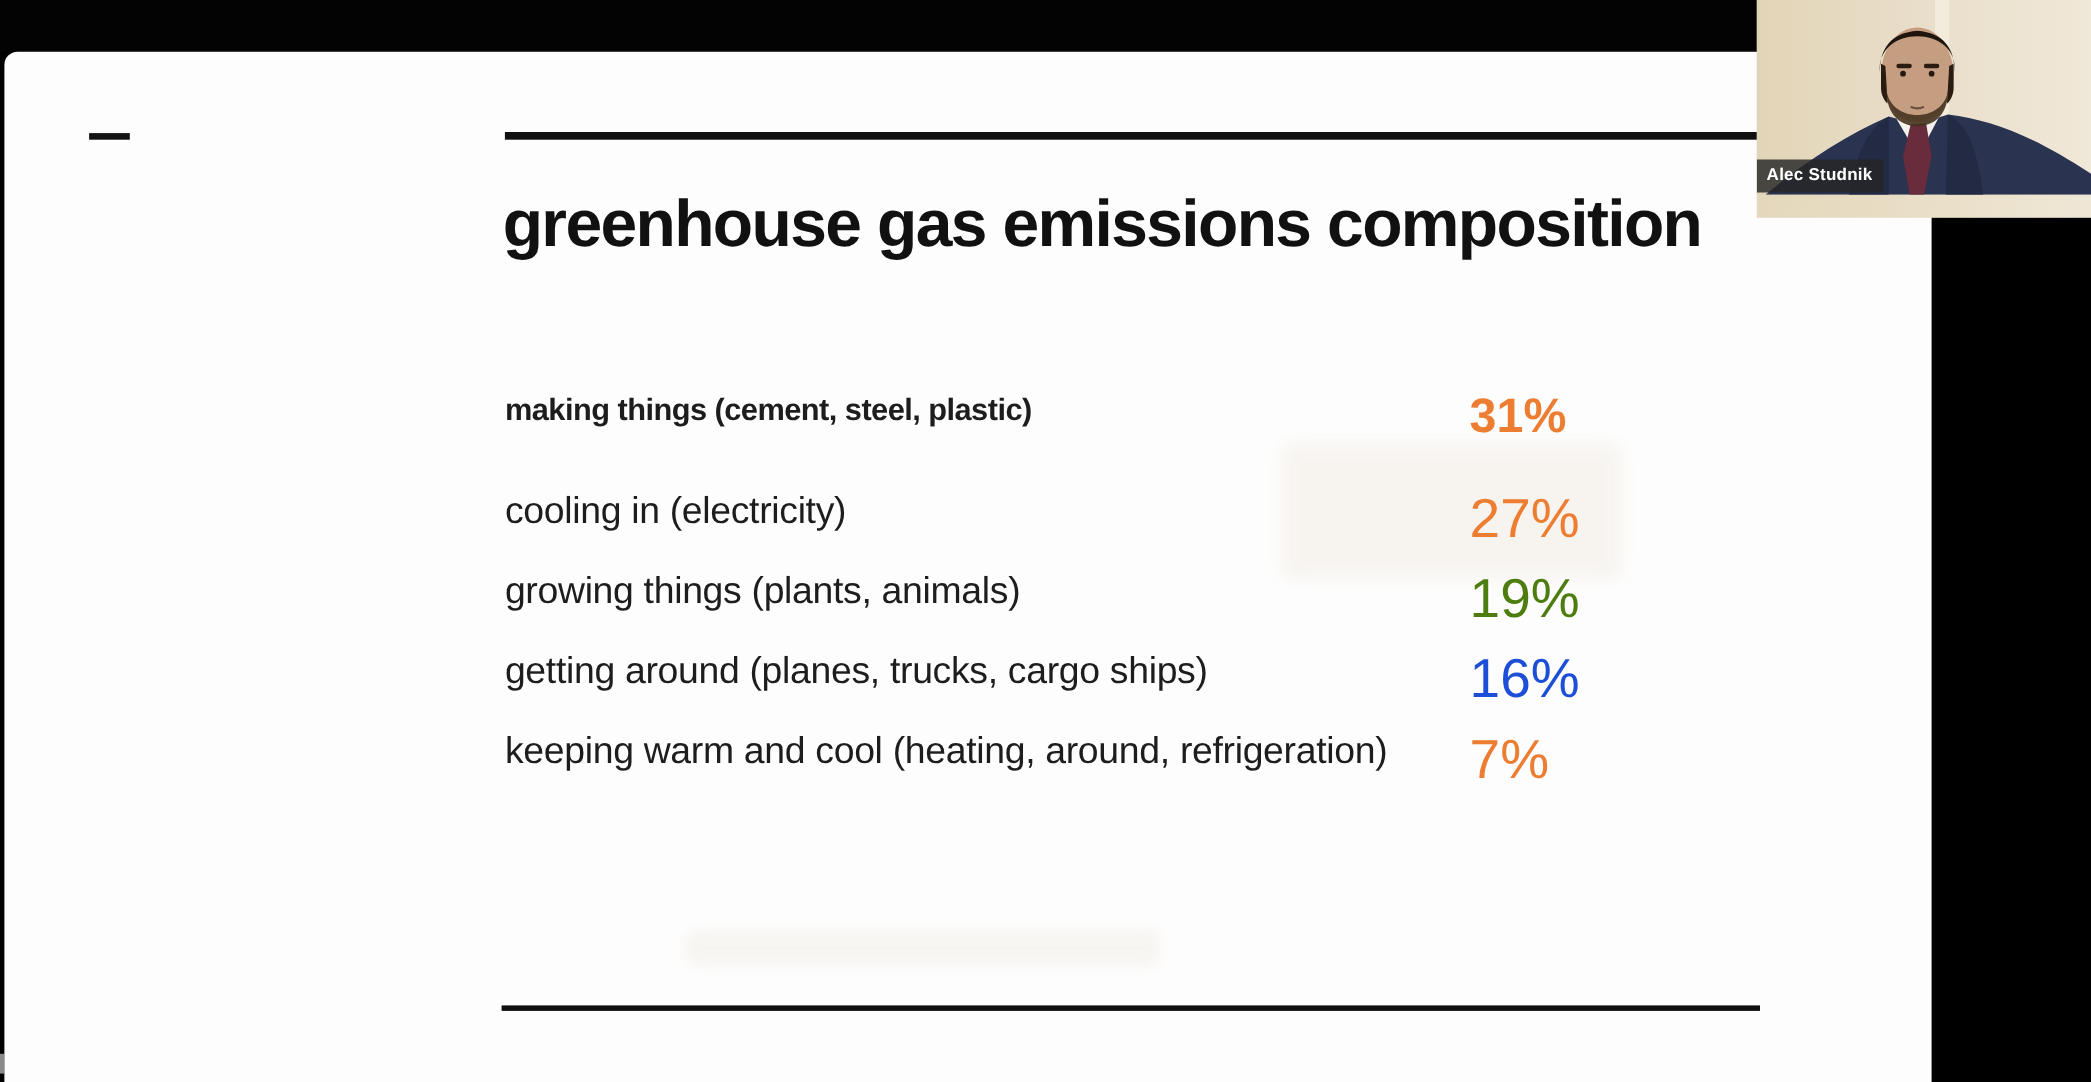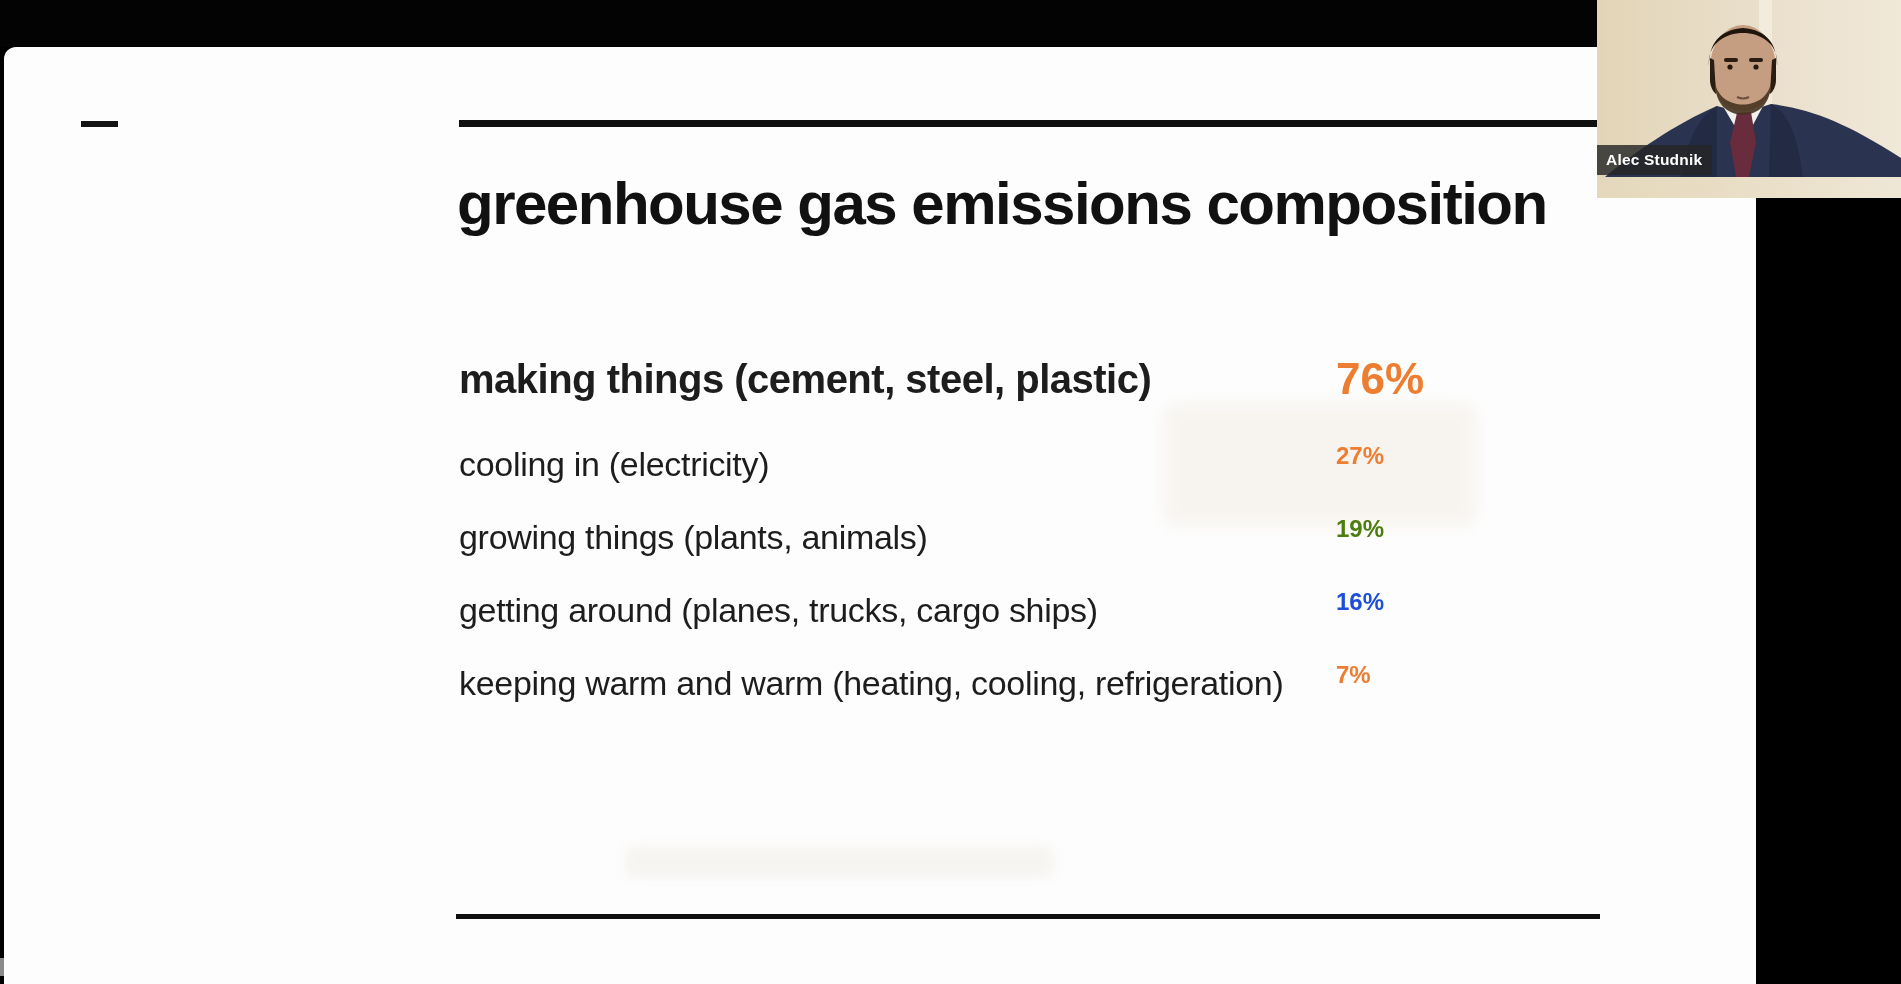--- a/index.html
+++ b/index.html
@@ -20,24 +20,24 @@
   .title-rule{position:absolute;left:455px;top:73px;width:1141px;height:7px;background:#101010;}
   .slide-title{
     position:absolute;left:453px;top:122px;width:1220px;
     font-size:60px;font-weight:800;letter-spacing:-1.5px;color:#111;
     white-space:nowrap;
   }
   .row{position:absolute;left:455px;right:40px;white-space:nowrap;}
   .row .lbl{color:#1d1d1d;}
   .row .val{position:absolute;left:877px;top:0;}
   .row-1{top:310px;}
-  .row-1 .lbl{font-size:40px;font-weight:700;letter-spacing:-0.5px;}
+  .row-1 .lbl{font-size:28px;font-weight:700;letter-spacing:-0.5px;}
   .row-1 .val{font-size:44px;font-weight:700;top:-3px;}
   .row-n .lbl{font-size:34px;font-weight:400;letter-spacing:-0.3px;}
-  .row-n .val{font-size:24px;font-weight:700;top:-3px;}
+  .row-n .val{font-size:50px;font-weight:400;top:-3px;}
   .row-2{top:398px;}
   .row-3{top:471px;}
   .row-4{top:544px;}
   .row-5{top:617px;}
   .bottom-rule{position:absolute;left:452px;top:867px;width:1144px;height:5px;background:#101010;}
   .ghost-a{position:absolute;left:1160px;top:355px;width:312px;height:125px;
     background:#f3eee7;opacity:.55;filter:blur(7px);border-radius:14px;}
   .ghost-b{position:absolute;left:620px;top:799px;width:430px;height:32px;
     background:#f1ece5;opacity:.5;filter:blur(6px);border-radius:10px;}
   
@@ -62,36 +62,36 @@
 <div class="slide">
   <div class="dash-marker"></div>
   <div class="title-rule"></div>
   <div class="slide-title">greenhouse gas emissions composition</div>
 
   <div class="ghost-a"></div>
   <div class="ghost-b"></div>
 
   <div class="row row-1">
     <span class="lbl">making things (cement, steel, plastic)</span>
-    <span class="val" style="color:#ED7D31">76%</span>
+    <span class="val" style="color:#ED7D31">31%</span>
   </div>
   <div class="row row-n row-2">
     <span class="lbl">cooling in (electricity)</span>
     <span class="val" style="color:#ED7D31">27%</span>
   </div>
   <div class="row row-n row-3">
     <span class="lbl">growing things (plants, animals)</span>
     <span class="val" style="color:#4d7c0f">19%</span>
   </div>
   <div class="row row-n row-4">
     <span class="lbl">getting around (planes, trucks, cargo ships)</span>
     <span class="val" style="color:#1d4ed8">16%</span>
   </div>
   <div class="row row-n row-5">
-    <span class="lbl">keeping warm and warm (heating, cooling, refrigeration)</span>
+    <span class="lbl">keeping warm and cool (heating, around, refrigeration)</span>
     <span class="val" style="color:#ED7D31">7%</span>
   </div>
 
   <div class="bottom-rule"></div>
 </div>
 
 <div class="webcam">
   <svg width="304" height="177" viewBox="0 0 304 177">
     <defs>
       <linearGradient id="wallg" x1="0" y1="0" x2="1" y2="0">

